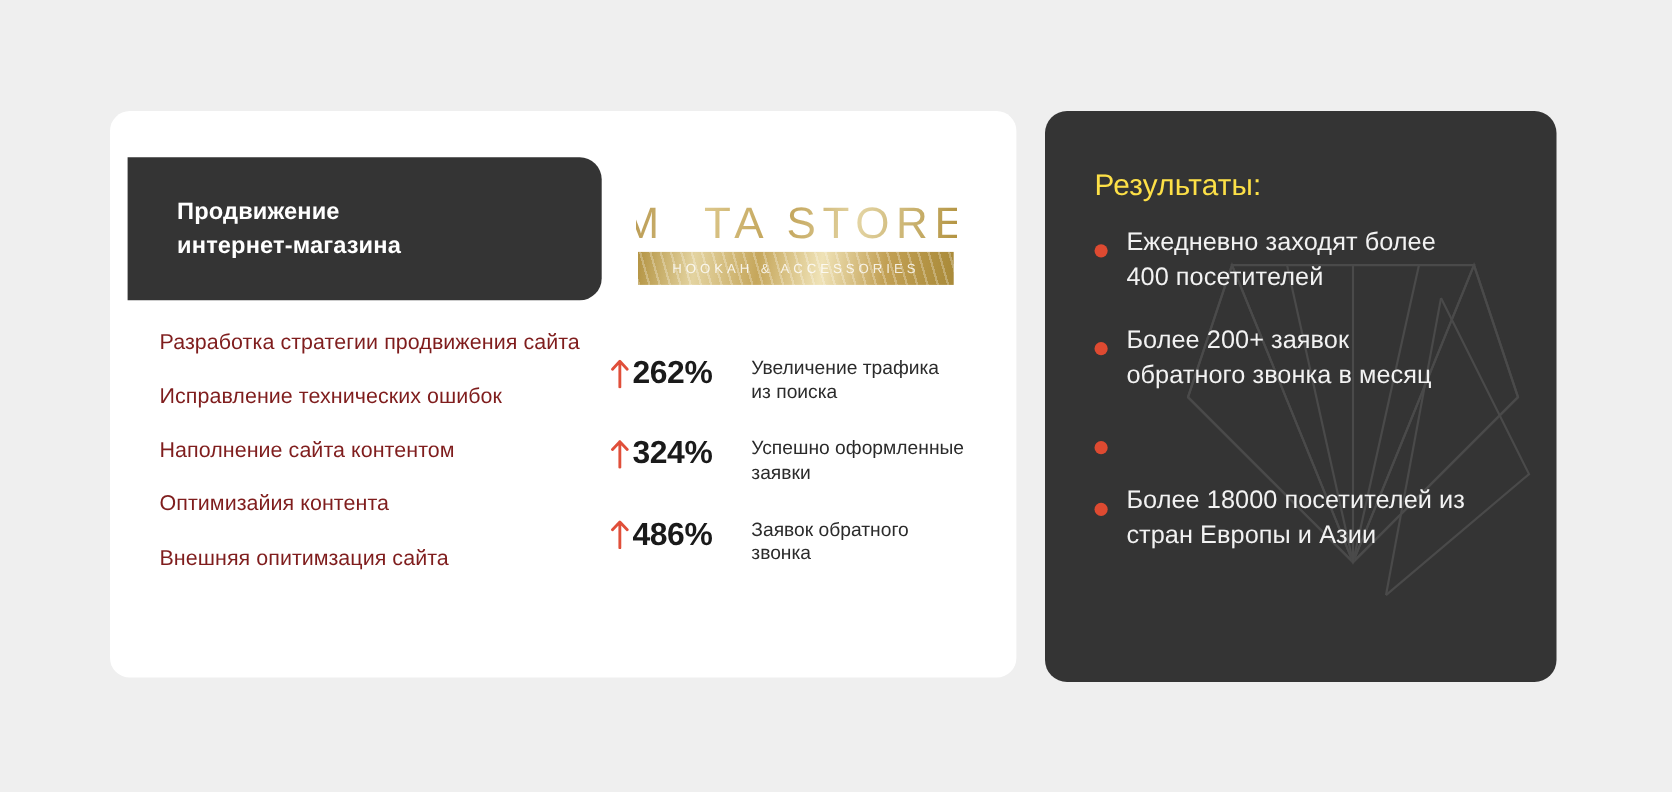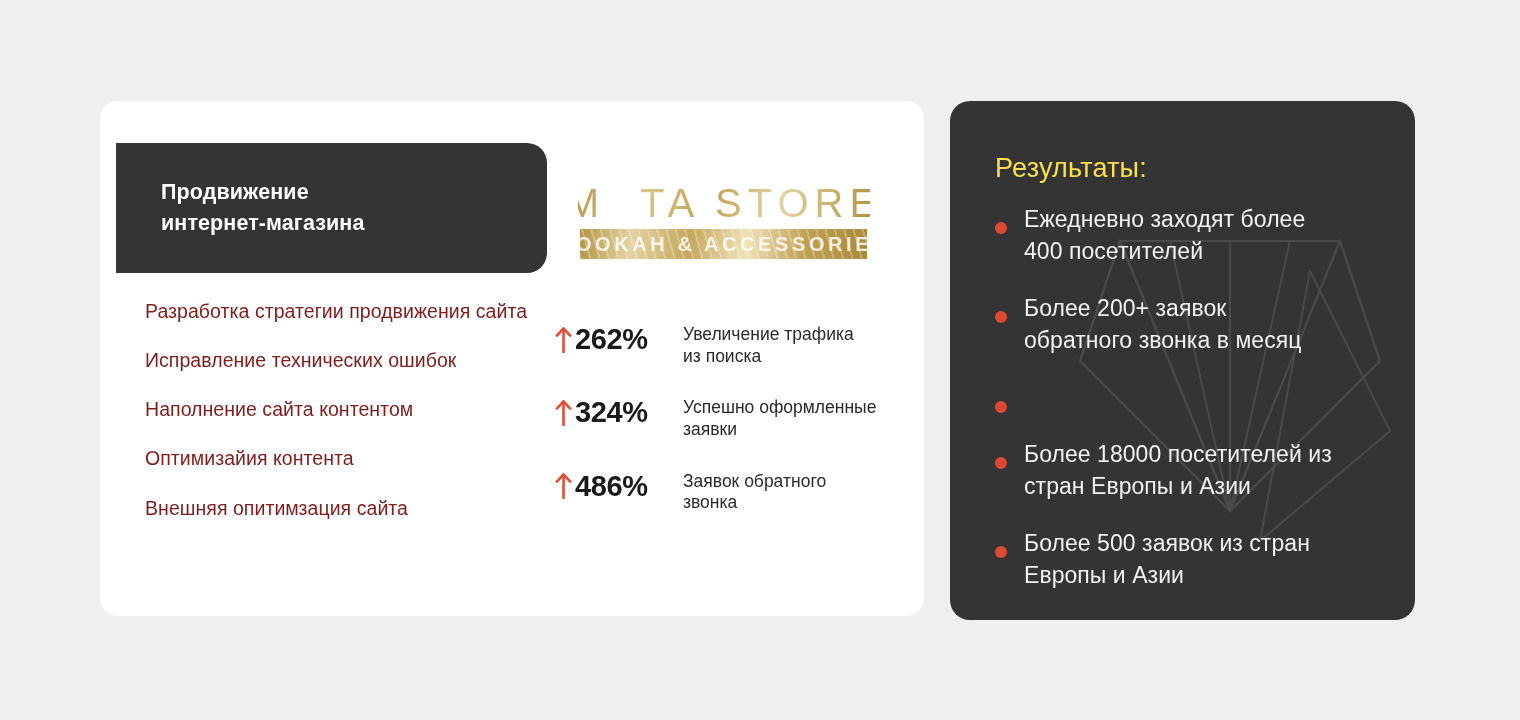--- a/index.html
+++ b/index.html
@@ -106,23 +106,23 @@
         rgba(255,255,255,0.26) 0px,
         rgba(255,255,255,0.26) 2px,
         rgba(255,255,255,0) 2px,
         rgba(255,255,255,0) 9px),
       linear-gradient(96deg, #b49443 0%, #e3d3a0 18%, #c6a75c 38%, #efe2b6 58%, #c2a054 78%, #a98a39 100%);
     display: flex;
     align-items: center;
     justify-content: center;
   }
   .logo-band-text {
-    font-size: 20px;
+    font-size: 12px;
     letter-spacing: 3.6px;
-    font-weight: 700;
+    font-weight: 400;
     color: rgba(255,255,255,0.82);
     white-space: nowrap;
   }
 
   
   .stats-block {
     position: absolute;
     left: 455px;
     top: 222px;
     width: 360px;
@@ -319,20 +319,15 @@
 обратного звонка в месяц</span>
     </div>
     <div class="result-item">
       <span class="result-bullet"></span>
     </div>
     <div class="result-item">
       <span class="result-bullet"></span>
       <span class="result-text">Более 18000 посетителей из
 стран Европы и Азии</span>
     </div>
-    <div class="result-item">
-      <span class="result-bullet"></span>
-      <span class="result-text">Более 500 заявок из стран
-Европы и Азии</span>
-    </div>
   </div>
 
 </div>
 
 </body></html>

